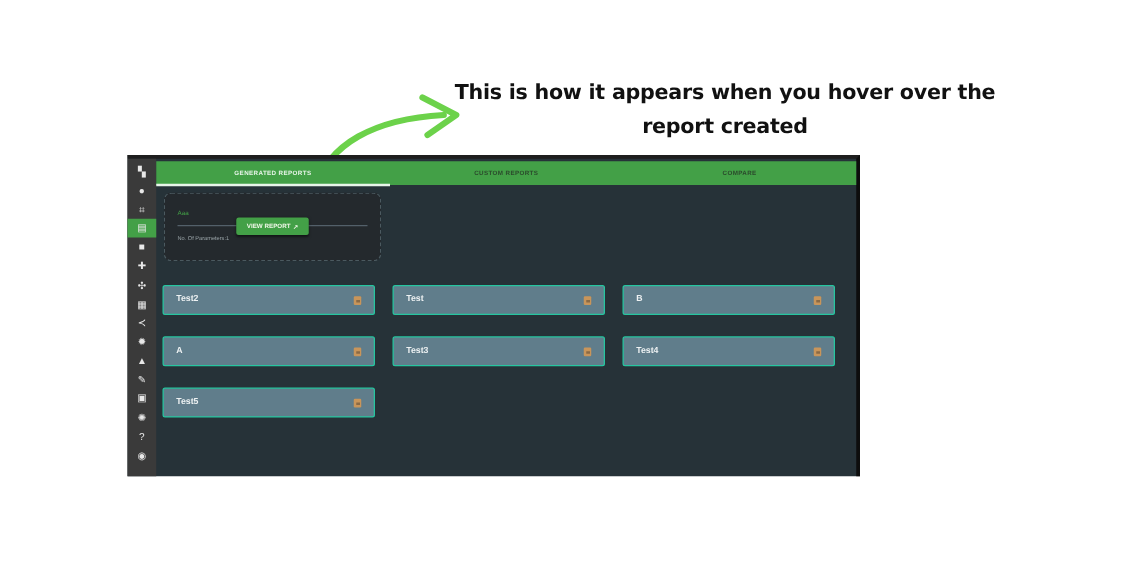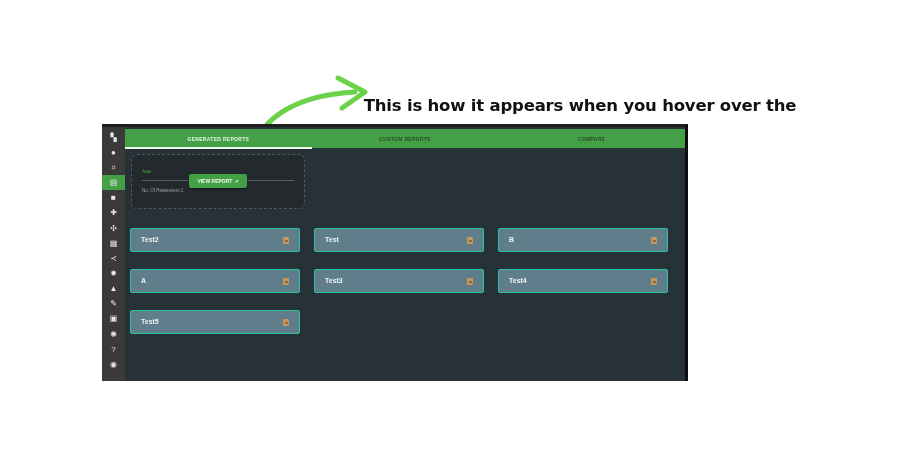--- a/index.html
+++ b/index.html
@@ -1,17 +1,17 @@
 <!DOCTYPE html>
 <html><head>
 <meta charset="utf-8">
 <style>
   html,body{margin:0;padding:0;}
   body{width:900px;height:450px;background:#ffffff;position:relative;overflow:hidden;font-family:"Liberation Sans",sans-serif;}
-  .annotation{position:absolute;left:330px;top:60px;width:500px;text-align:center;font-family:"DejaVu Sans",sans-serif;font-weight:bold;font-size:16.5px;line-height:27px;color:#111;letter-spacing:-0.2px;margin-top:32px;}
+  .annotation{position:absolute;left:330px;top:60px;width:500px;text-align:center;font-family:"DejaVu Sans",sans-serif;font-weight:bold;font-size:16.5px;line-height:27px;color:#111;letter-spacing:-0.2px;}
   .arrow{position:absolute;left:0;top:0;width:900px;height:450px;pointer-events:none;}
   .app{position:absolute;left:102px;top:124px;width:586px;height:257px;background:#263238;border-right:3px solid #0d0d0d;border-top:3px solid #1e1e1e;box-sizing:border-box;}
   .sidebar{position:absolute;left:0;top:0;width:23px;height:100%;background:#3a3a3a;}
   .side-item{position:absolute;left:0;width:23px;height:15px;display:flex;align-items:center;justify-content:center;color:#e8e8e8;font-size:8px;}
   .side-item.active{background:#43a047;}
   .tabs{position:absolute;left:23px;top:2px;width:560px;height:19px;background:#43a047;display:flex;}
   .tab{flex:1;display:flex;align-items:center;justify-content:center;font-size:5px;letter-spacing:0.3px;color:#2b4a2c;font-weight:bold;position:relative;}
   .tab.active{color:#e8f5e9;}
   .tab.active:after{content:"";position:absolute;left:0;right:0;bottom:-1px;height:2px;background:#e8f5e9;}
   .hover-card{position:absolute;left:29px;top:27px;width:172px;height:53px;border:1px dashed #4b5a60;border-radius:6px;background:#24292d;}
@@ -22,20 +22,21 @@
   .report{position:absolute;width:170px;height:24px;background:#607d8b;border:1.5px solid #26c6a0;border-radius:2px;box-sizing:border-box;}
   .report .label{position:absolute;left:10px;top:7px;font-size:7px;font-weight:bold;color:#eef2f3;}
   .report .icon{position:absolute;right:10px;top:8px;width:6px;height:7px;background:#c8955a;border-radius:1px;}
   .report .icon:after{content:"";position:absolute;left:1.5px;top:2.5px;width:3px;height:2px;background:#8a6a45;}
 </style>
 </head>
 <body>
 
 <div class="annotation">
   <div>This is how it appears when you hover  over the</div>
+  <div>report created</div>
 </div>
 
 <svg class="arrow" viewBox="0 0 900 450">
   <path d="M252,152 C262,115 300,95 355,92" fill="none" stroke="#6cd24a" stroke-width="5" stroke-linecap="round"></path>
   <path d="M338,78 L365,92 L342,108" fill="none" stroke="#6cd24a" stroke-width="5" stroke-linecap="round" stroke-linejoin="round"></path>
 </svg>
 
 <div class="app">
   <div class="sidebar">
     <div class="side-item" style="top:3px">▚</div>

